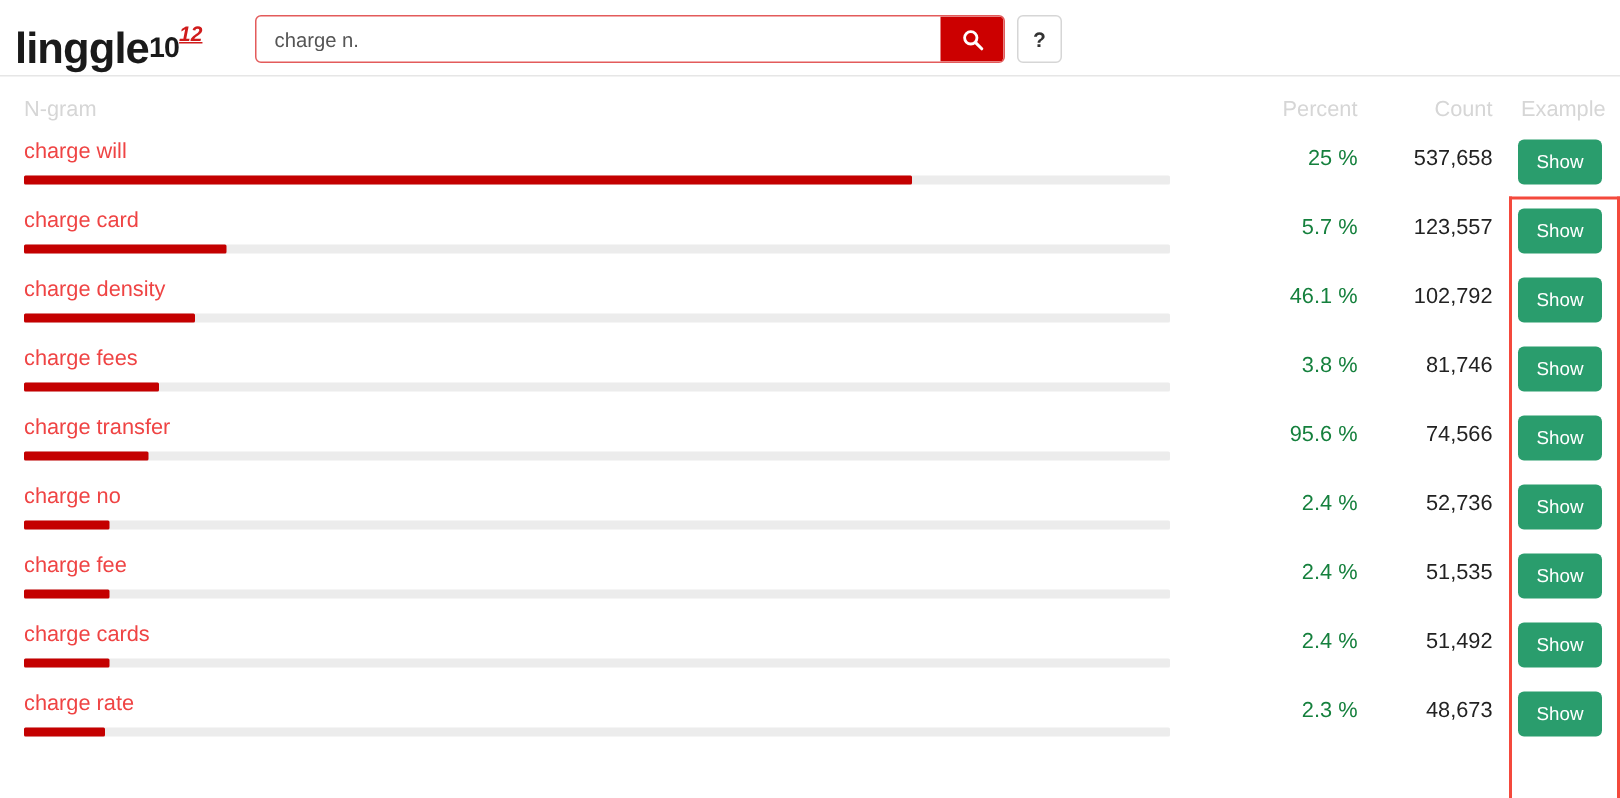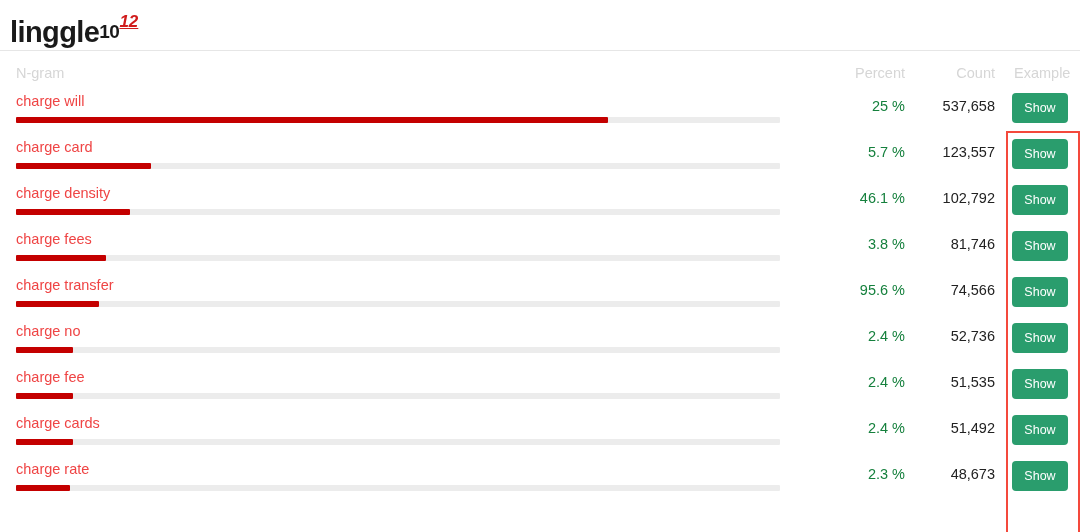--- a/index.html
+++ b/index.html
@@ -28,21 +28,21 @@
     line-height: 40px;
     user-select: none;
   }
   .logo .ten {
     font-size: 19px;
     font-weight: 700;
     vertical-align: 4px;
     letter-spacing: -0.5px;
   }
   .logo .sup12 {
-    font-size: 17px;
+    font-size: 14px;
     font-weight: 700;
     font-style: italic;
     color: #d01b1b;
     vertical-align: 15px;
     letter-spacing: 0px;
     text-decoration: underline;
   }
 
   .searchwrap {
     position: absolute;
@@ -209,20 +209,34 @@
 </style>
 </head>
 <body>
 
 <div class="header">
 
   <div class="logo">
     <span>linggle</span><span class="ten">10</span><span class="sup12">12</span>
   </div>
 
+  <div class="searchwrap">
+    <div class="searchbox">
+      <input class="searchinput" type="text" value="charge n." style="">
+      <button class="searchbtn">
+        <span>
+          <svg width="15" height="15" viewBox="0 0 16 16">
+            <circle cx="6.6" cy="6.6" r="4.4" fill="none" stroke="#ffffff" stroke-width="2"></circle>
+            <line x1="10.2" y1="10.2" x2="14.4" y2="14.4" stroke="#ffffff" stroke-width="2.2" stroke-linecap="round"></line>
+          </svg>
+        </span>
+      </button>
+    </div>
+    <button class="helpbtn">?</button>
+  </div>
 
 </div>
 
 <div class="content">
 
   <div class="thead">
     <div class="th th-ngram">N-gram</div>
     <div class="th th-percent">Percent</div>
     <div class="th th-count">Count</div>
     <div class="th th-example">Example</div>

